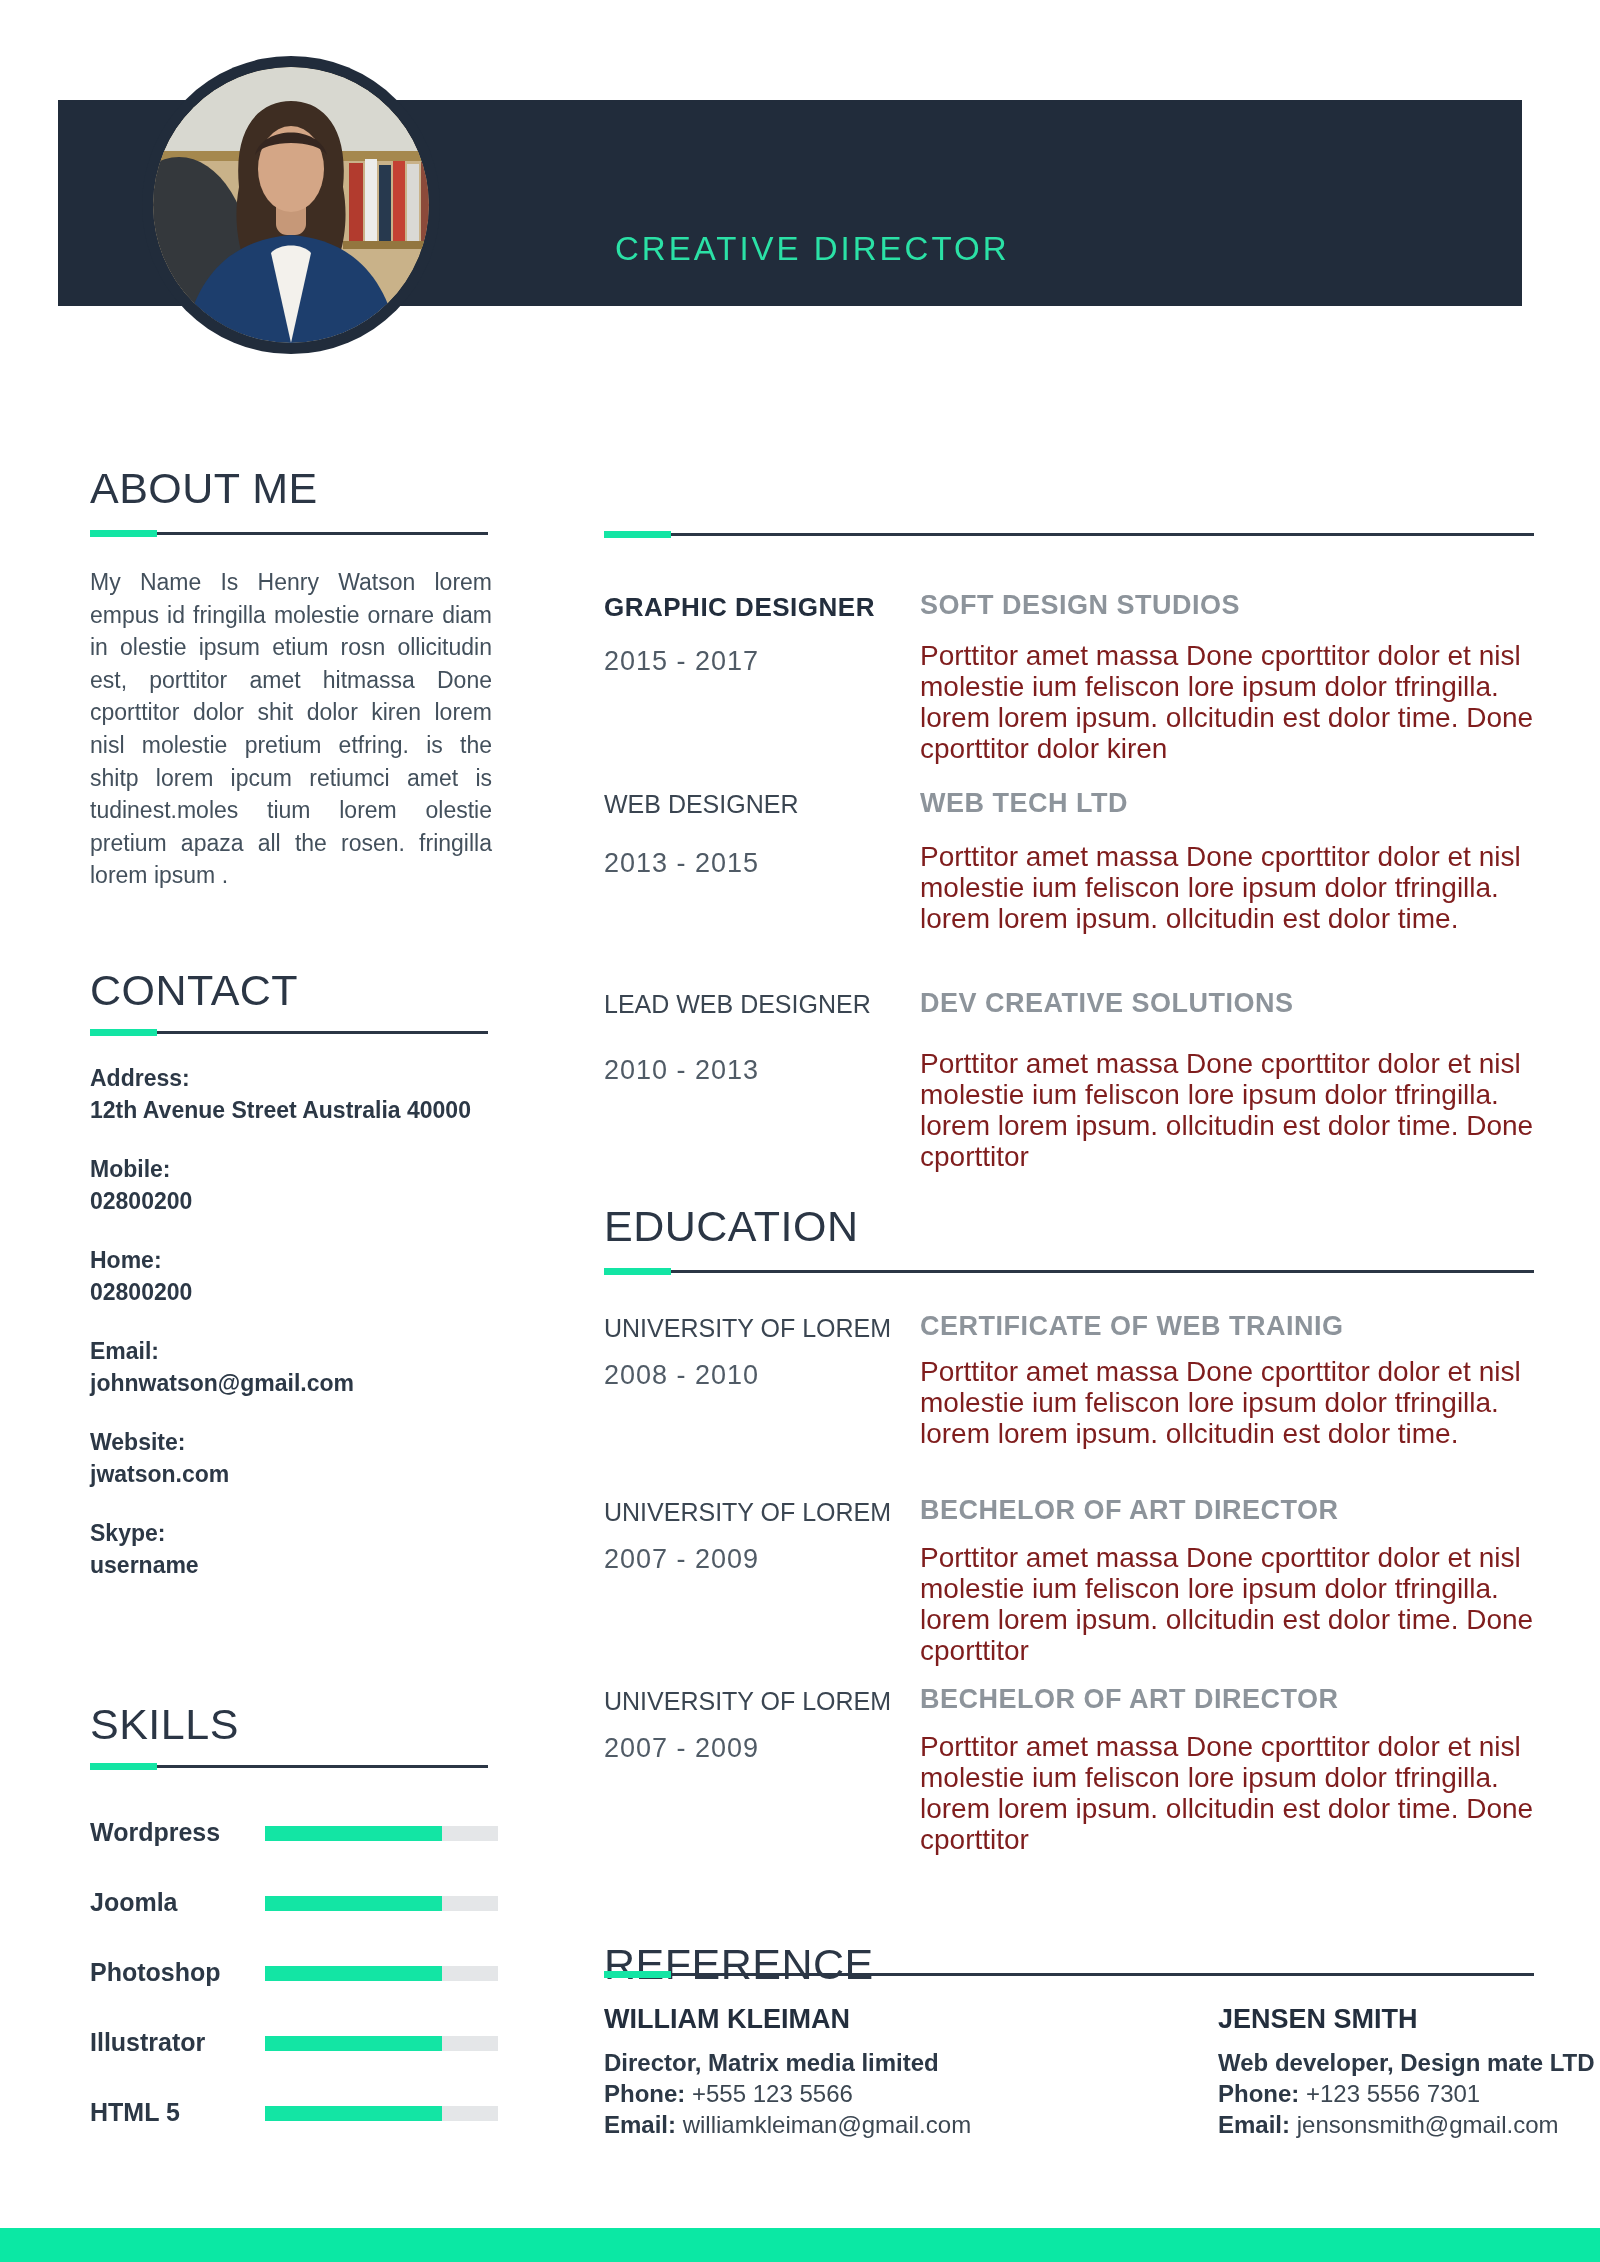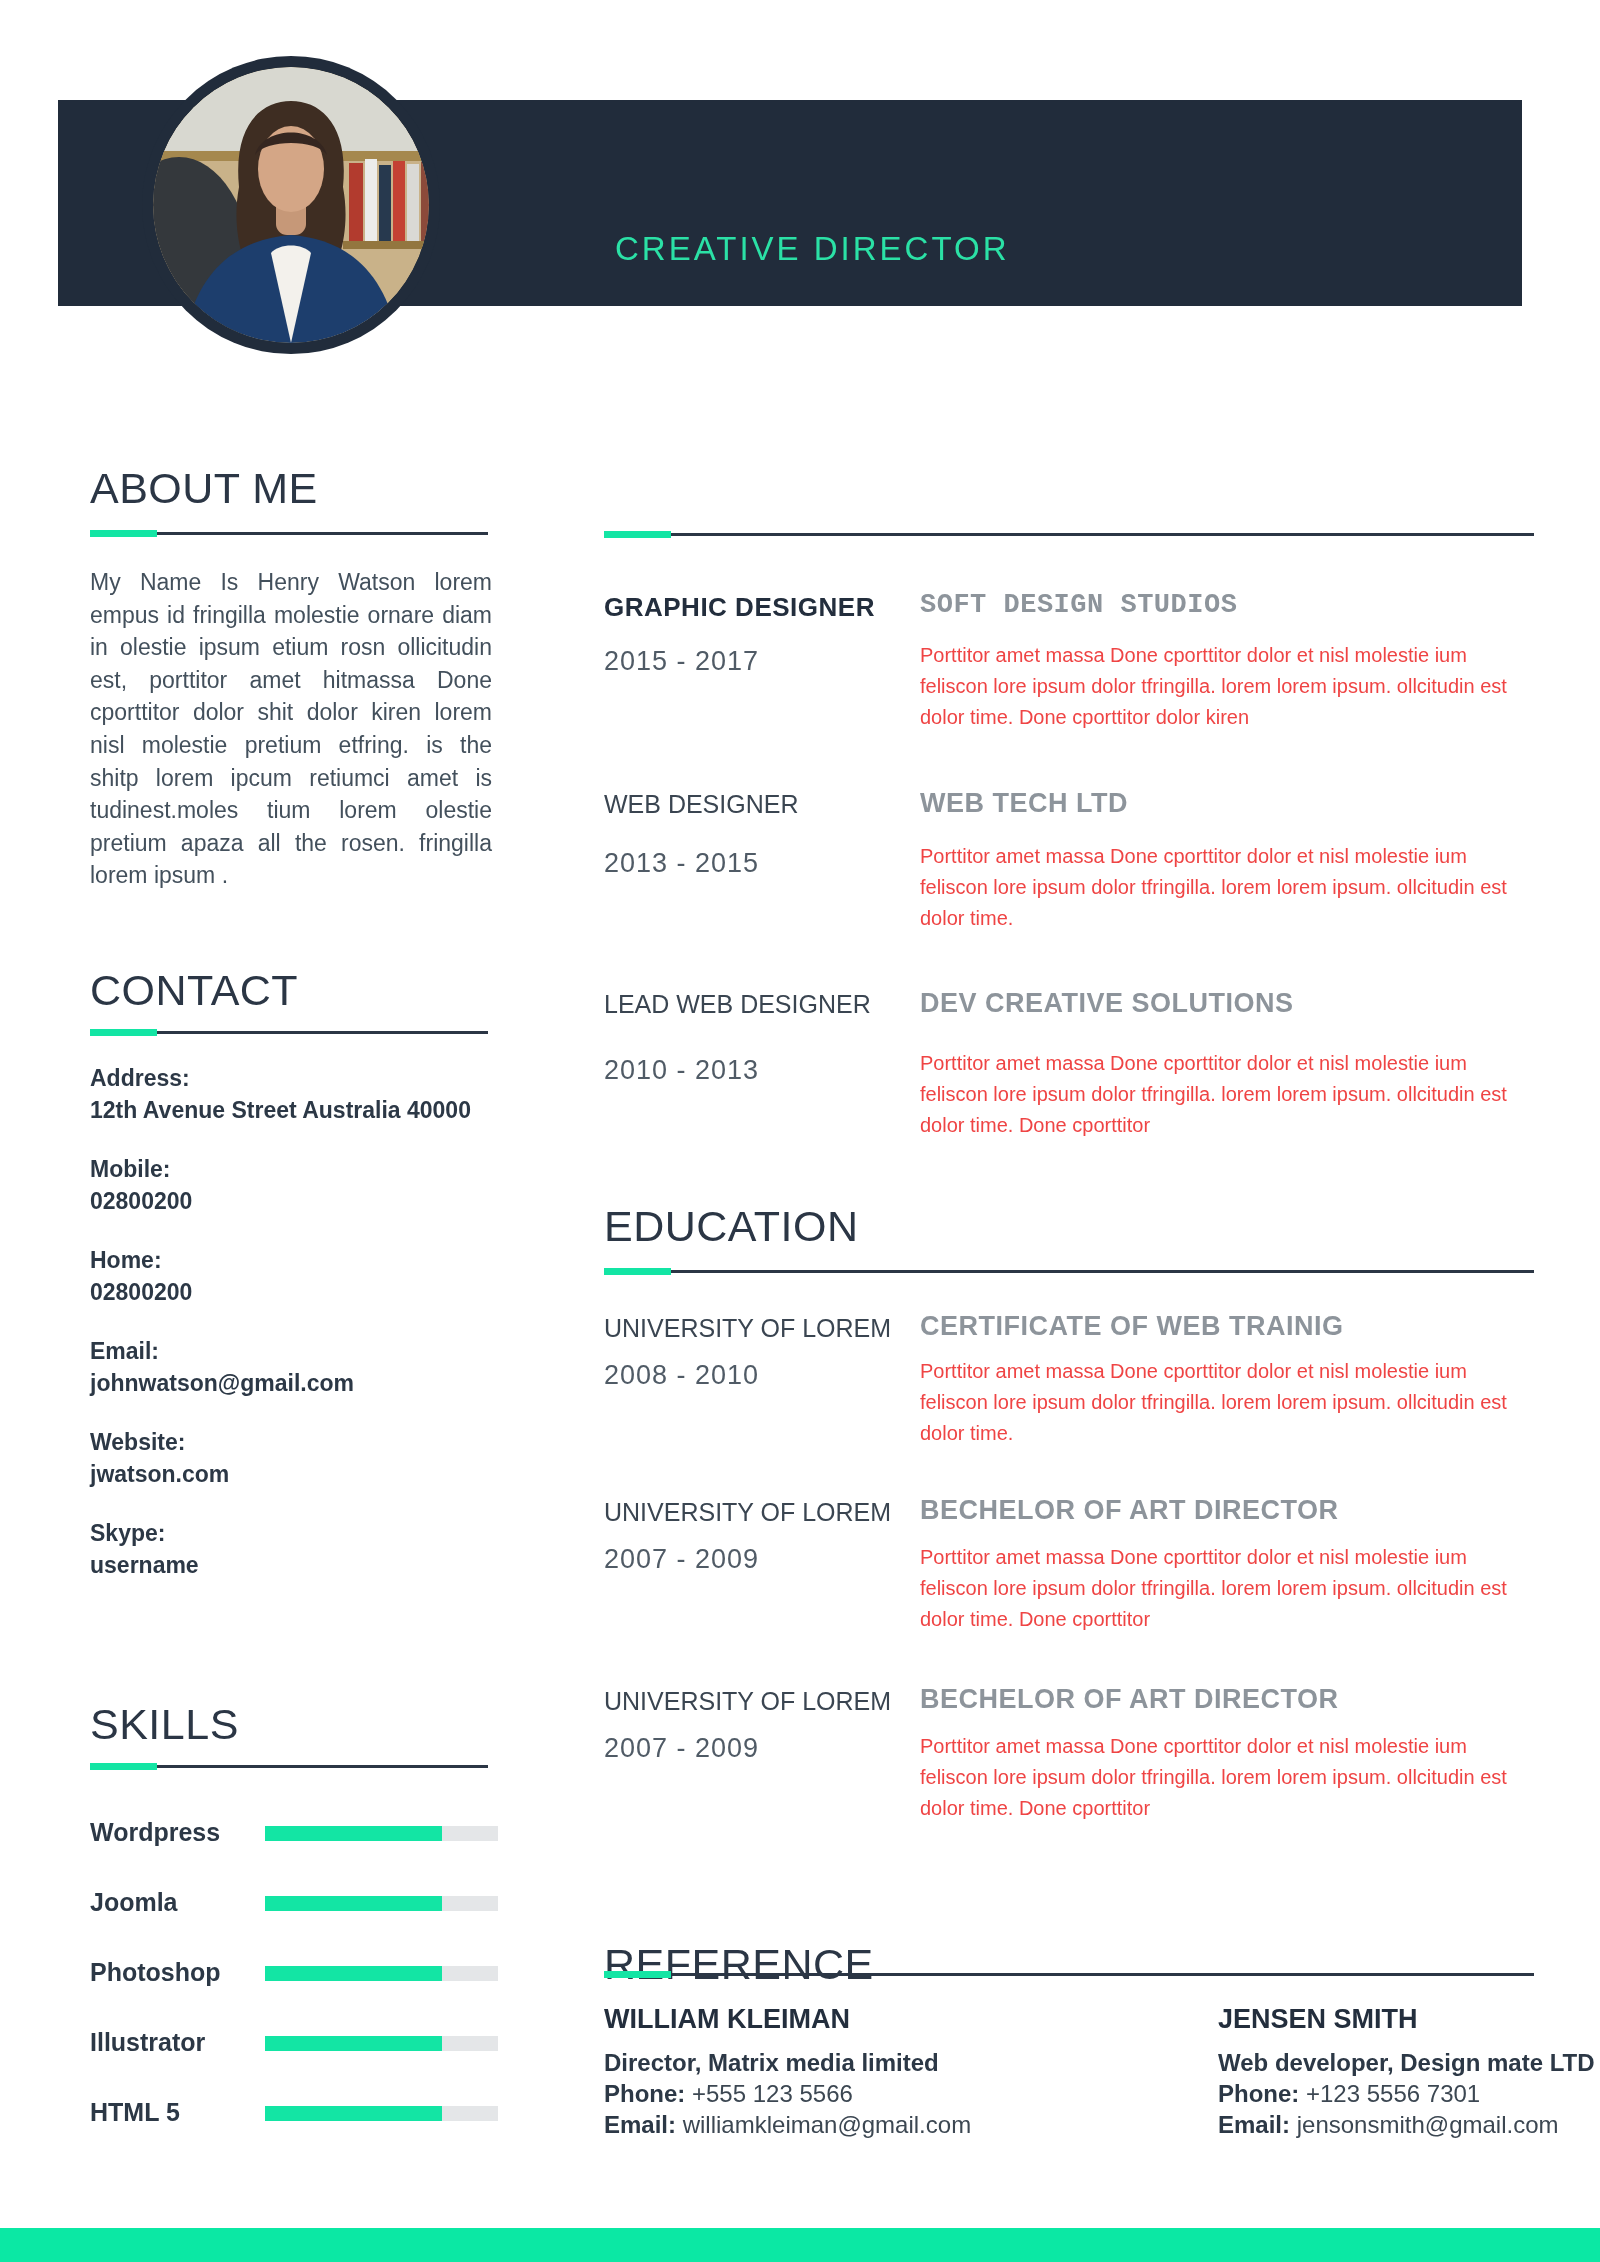--- a/index.html
+++ b/index.html
@@ -30,21 +30,21 @@
   .s-row{position:relative;height:70px;}
   .s-label{font-size:25px;font-weight:700;color:#2c3846;}
   .s-track{position:absolute;left:175px;top:8px;width:233px;height:15px;background:#e4e6e8;}
   .s-fill{height:100%;background:#13e5a4;width:0;}
 
   
   .role-bold{position:absolute;left:604px;font-size:26px;font-weight:700;letter-spacing:0.5px;color:#232e3d;white-space:nowrap;}
   .role-reg{position:absolute;left:604px;font-size:25px;font-weight:400;color:#3a4551;white-space:nowrap;}
   .company{position:absolute;left:920px;font-size:27px;font-weight:700;letter-spacing:0.5px;color:#8d949b;white-space:nowrap;}
   .date{position:absolute;left:604px;font-size:27px;font-weight:400;letter-spacing:1px;color:#505b66;white-space:nowrap;}
-  .desc{position:absolute;left:920px;width:618px;font-size:20px;line-height:31px;color:#ef4444;}
+  .desc{position:absolute;left:920px;width:618px;font-size:28px;line-height:31px;color:#7f1d1d;}
 
   
   .ref{position:absolute;top:2004px;width:580px;}
   .ref-name{font-size:27px;font-weight:700;color:#232e3d;margin-bottom:12px;}
   .ref-line{font-size:24px;line-height:31px;color:#2c3846;}
   .ref-line .lbl{font-weight:700;}
   .ref-line .val{font-weight:400;color:#3c4752;}
   .ref-role{font-weight:700;}
 
   .bottom-bar{position:absolute;left:0;top:2228px;width:1600px;height:34px;background:#0be8a4;}
@@ -149,21 +149,21 @@
       <div class="s-label">HTML 5</div>
       <div class="s-track">
           <div class="s-fill" style="width: 76%;"></div>
         </div>
     </div>
   </div>
 
   <div class="rule" style="left:604px;top:533px;width:930px;"></div>
 
   <div class="role-bold" style="top:592px;">GRAPHIC DESIGNER</div>
-  <div class="company" style="top:590px;font-family:Liberation Mono, monospace;">SOFT DESIGN STUDIOS</div>
+  <div class="company" style="top:590px;">SOFT DESIGN STUDIOS</div>
   <div class="date" style="top:646px;">2015 - 2017</div>
   <div class="desc" style="top:640px;">Porttitor amet massa Done cporttitor dolor et nisl molestie ium feliscon lore  ipsum dolor tfringilla. lorem lorem ipsum. ollcitudin est dolor time. Done cporttitor dolor kiren</div>
 
   <div class="role-reg" style="top:790px;">WEB DESIGNER</div>
   <div class="company" style="top:788px;text-align:right;">WEB TECH LTD</div>
   <div class="date" style="top:848px;">2013 - 2015</div>
   <div class="desc" style="top:841px;">Porttitor amet massa Done cporttitor dolor et nisl molestie ium feliscon lore  ipsum dolor tfringilla. lorem lorem ipsum. ollcitudin est dolor time.</div>
 
   <div class="role-reg" style="top:990px;">LEAD WEB DESIGNER</div>
   <div class="company" style="top:988px;">DEV CREATIVE SOLUTIONS</div>

